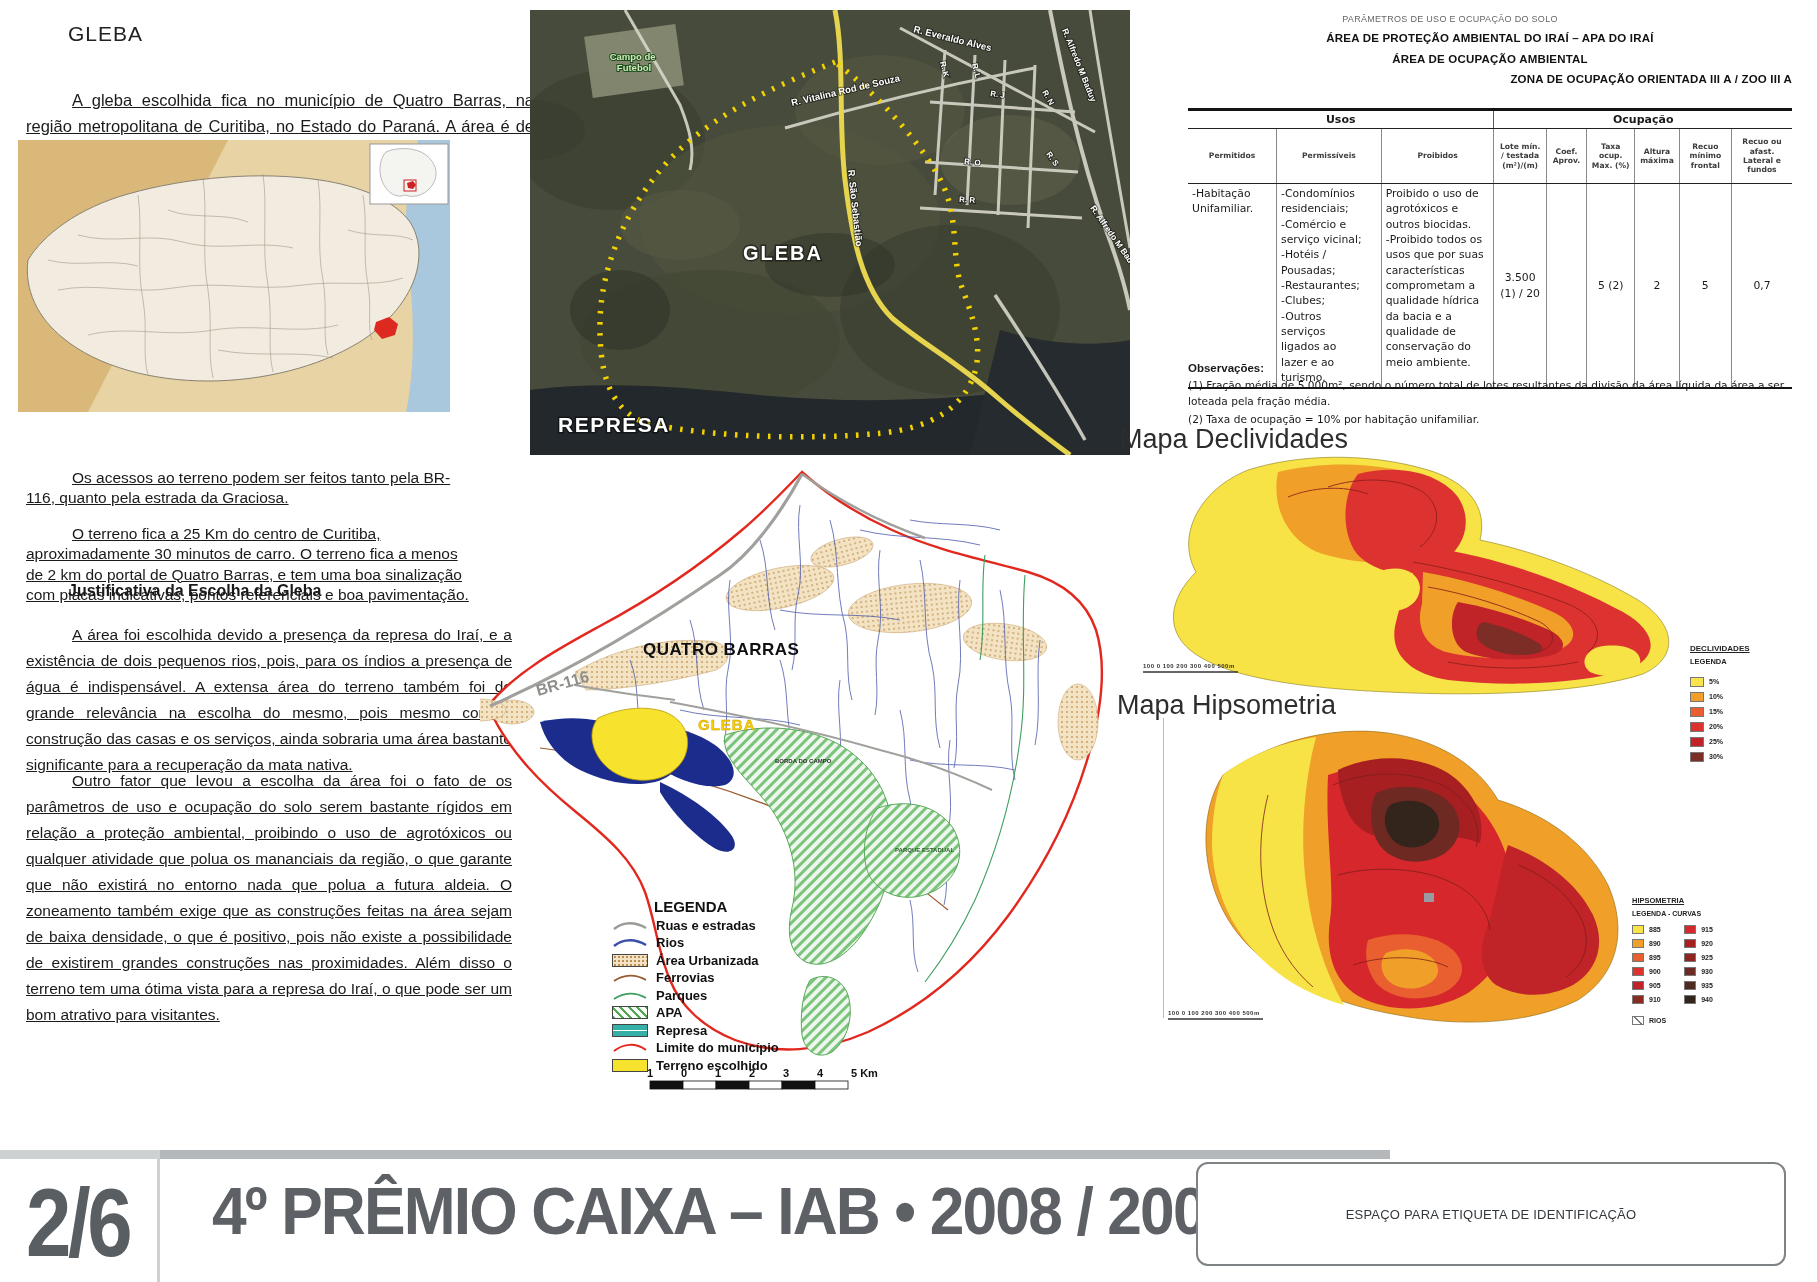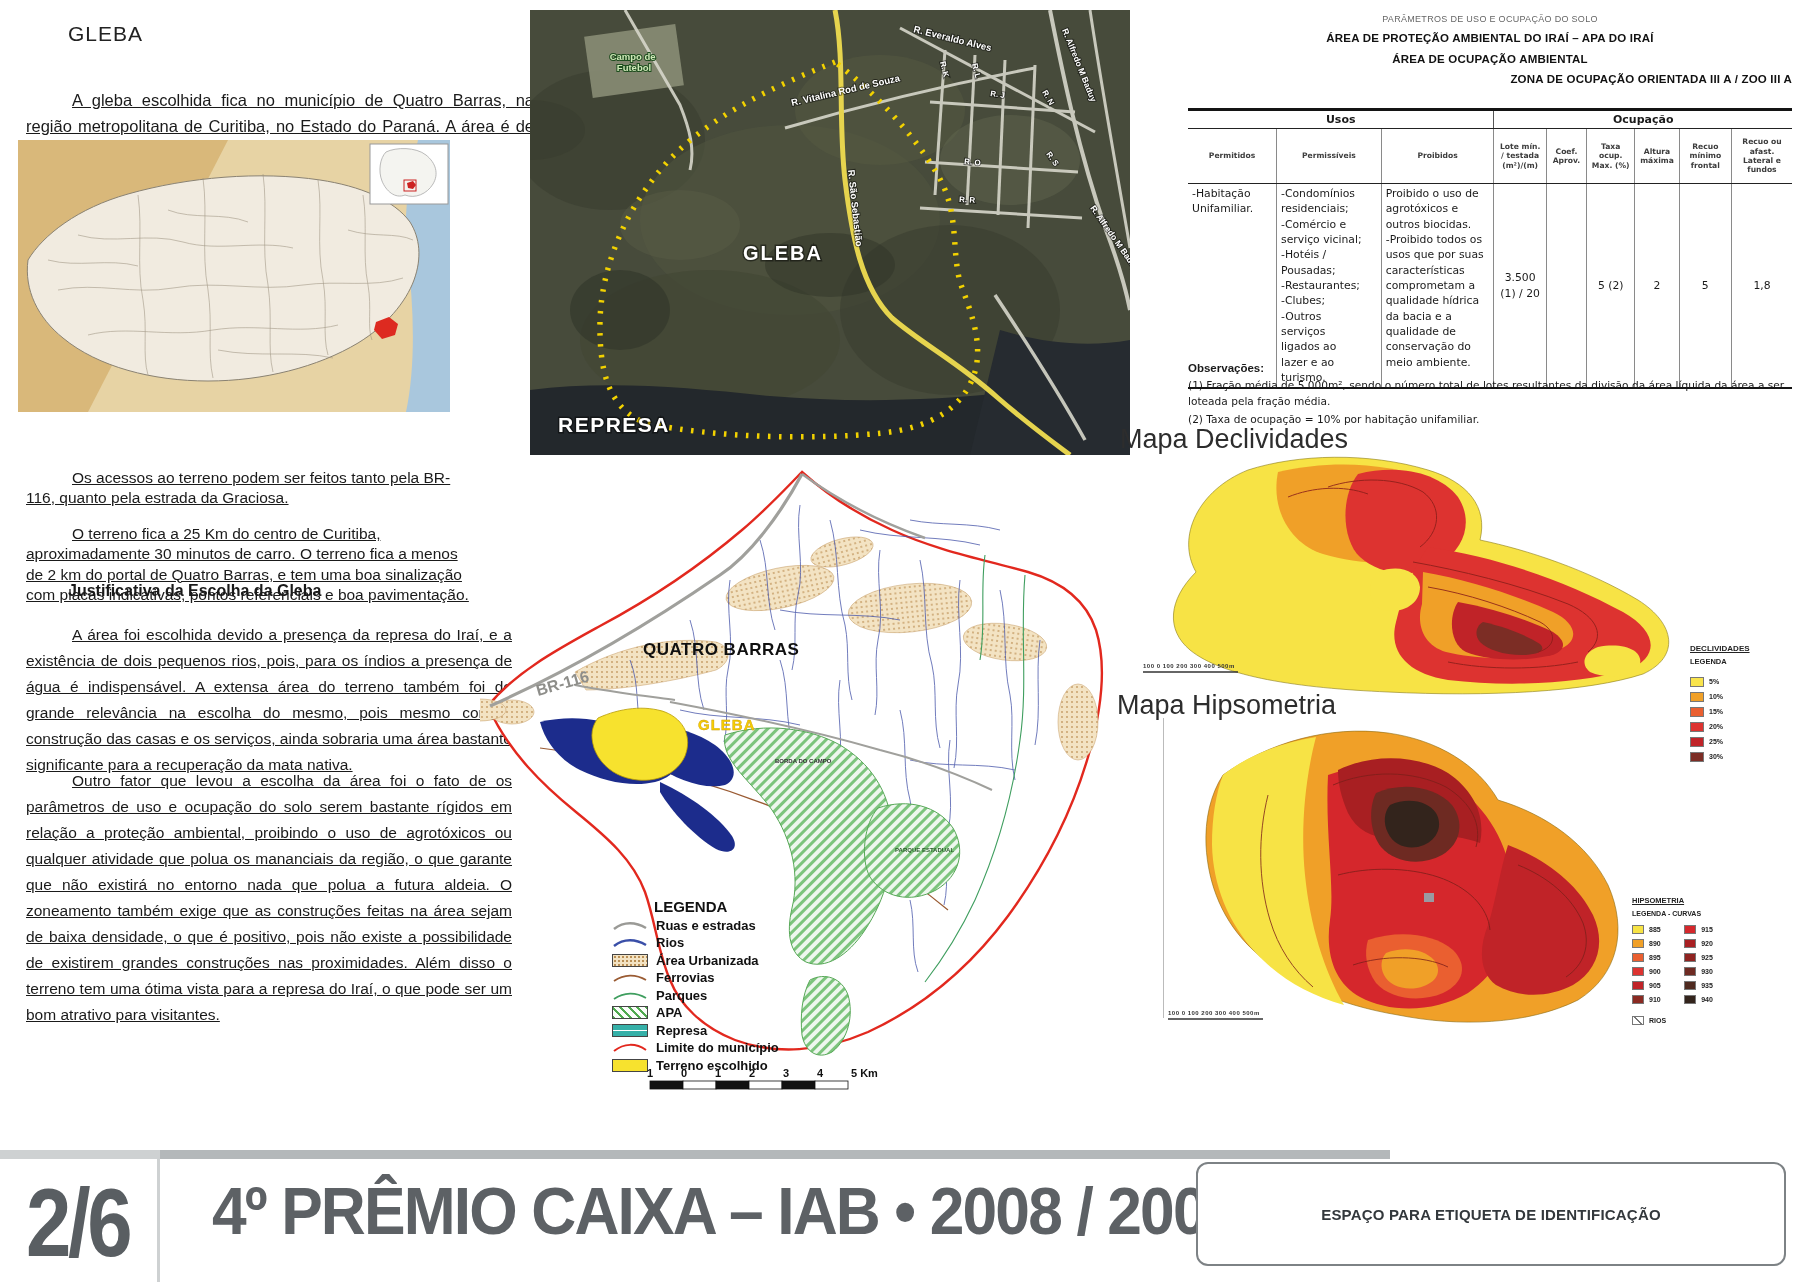--- a/index.html
+++ b/index.html
@@ -49,21 +49,21 @@
   .hatch-fill{background-image:repeating-linear-gradient(45deg,rgba(70,165,70,.95) 0 2px,rgba(240,250,240,.35) 2px 6px);}
   .represa-fill{background-image:linear-gradient(to bottom,transparent 42%,#fff 42%,#fff 58%,transparent 58%);}
   
   .foot-rule{top:1150px;height:9px;background:#b4b8ba;}
   .foot-rule-l{top:1150px;height:9px;background:#ced1d2;}
   .foot-div{left:157px;top:1150px;width:3px;height:132px;background:#ced1d2;}
   .page-num{font-size:96px;font-weight:bold;color:#595e62;letter-spacing:-4px;transform:scaleX(.85);transform-origin:left top;}
   .foot-title{font-size:67px;font-weight:bold;color:#5d6165;letter-spacing:-2px;transform:scaleX(.93);transform-origin:left top;white-space:nowrap;}
   .label-box{left:1196px;top:1162px;width:586px;height:100px;border:2px solid #7d8285;border-radius:12px;
              display:flex;align-items:center;justify-content:center;background:#fff;}
-  .label-box span{font-size:15px;font-weight:bold;letter-spacing:.2px;color:#33383c;}
+  .label-box span{font-size:13px;font-weight:normal;letter-spacing:.2px;color:#33383c;}
   .tinyscale{font-size:6px;color:#333;font-weight:bold;letter-spacing:.5px;}
   svg text{font-family:"Liberation Sans",sans-serif;}
 </style>
 </head>
 <body>
 
 <div id="board">
 
   <div class="abs h-gleba" style="left:68px;top:22px;">GLEBA</div>
   <p class="abs intro justify ind" style="left:10px;top:72px;">A gleba escolhida fica no município de Quatro Barras, na região metropolitana de Curitiba, no Estado do Paraná. A área é de 1.410.600,00 m2.</p>
@@ -154,21 +154,21 @@
       <text x="516" y="144" font-size="8" transform="rotate(55 516 144)">R. S</text>
     </g>
     <text x="104" y="50" font-size="9.5" font-weight="bold" fill="#cfe9b8" text-anchor="middle" style="paint-order:stroke" stroke="#1e4d1e" stroke-width="2">
       <tspan x="104" dy="0">Campo de</tspan>
       <tspan x="104" dy="11">Futebol</tspan>
     </text>
     <text x="213" y="250" font-size="20" font-weight="bold" fill="#fff" letter-spacing="2" style="paint-order:stroke" stroke="rgba(0,0,0,.45)" stroke-width="3">GLEBA</text>
     <text x="28" y="422" font-size="21" font-weight="bold" fill="#fff" letter-spacing="1.5" style="paint-order:stroke" stroke="rgba(0,0,0,.45)" stroke-width="3">REPRESA</text>
   </svg>
 
-  <div class="abs tbl-title-sm" style="left:1188px;top:14px;">PARÂMETROS DE USO E OCUPAÇÃO DO SOLO</div>
+  <div class="abs tbl-title-sm" style="left:1148px;top:14px;">PARÂMETROS DE USO E OCUPAÇÃO DO SOLO</div>
   <div class="abs tbl-title" style="left:1188px;top:32px;">ÁREA DE PROTEÇÃO AMBIENTAL DO IRAÍ – APA DO IRAÍ</div>
   <div class="abs tbl-title" style="left:1188px;top:53px;">ÁREA DE OCUPAÇÃO AMBIENTAL</div>
   <div class="abs tbl-title" style="left:1188px;top:73px;text-align:right;">ZONA DE OCUPAÇÃO ORIENTADA III A / ZOO III A</div>
 
   <table class="abs ptable" style="left:1188px;top:108px;">
     <colgroup>
       <col style="width:88px">
         <col style="width:104px">
         <col style="width:112px">
       <col style="width:52px">
@@ -211,21 +211,21 @@
 lazer e ao
 turismo.</td>
       <td class="prelines">Proibido o uso de agrotóxicos e outros biocidas.
 -Proibido todos os usos que por suas características comprometam a qualidade hídrica da bacia e a qualidade de conservação do meio ambiente.</td>
       <td class="num prelines">3.500
 (1) / 20</td>
       <td class="num"></td>
       <td class="num">5 (2)</td>
       <td class="num">2</td>
       <td class="num">5</td>
-      <td class="num">1,8</td>
+      <td class="num">0,7</td>
     </tr>
   </tbody>
     </table>
 
   <div class="abs obs-h" style="left:1188px;top:362px;">Observações:</div>
   <div class="abs obs" style="left:1188px;top:378px;">(1) Fração média de 5.000m², sendo o número total de lotes resultantes da divisão da área líquida da área a ser loteada pela fração média.</div>
   <div class="abs obs" style="left:1188px;top:412px;">(2) Taxa de ocupação = 10% por habitação unifamiliar.</div>
 
   <div class="abs map-title" style="left:1120px;top:424px;">Mapa Declividades</div>
 

